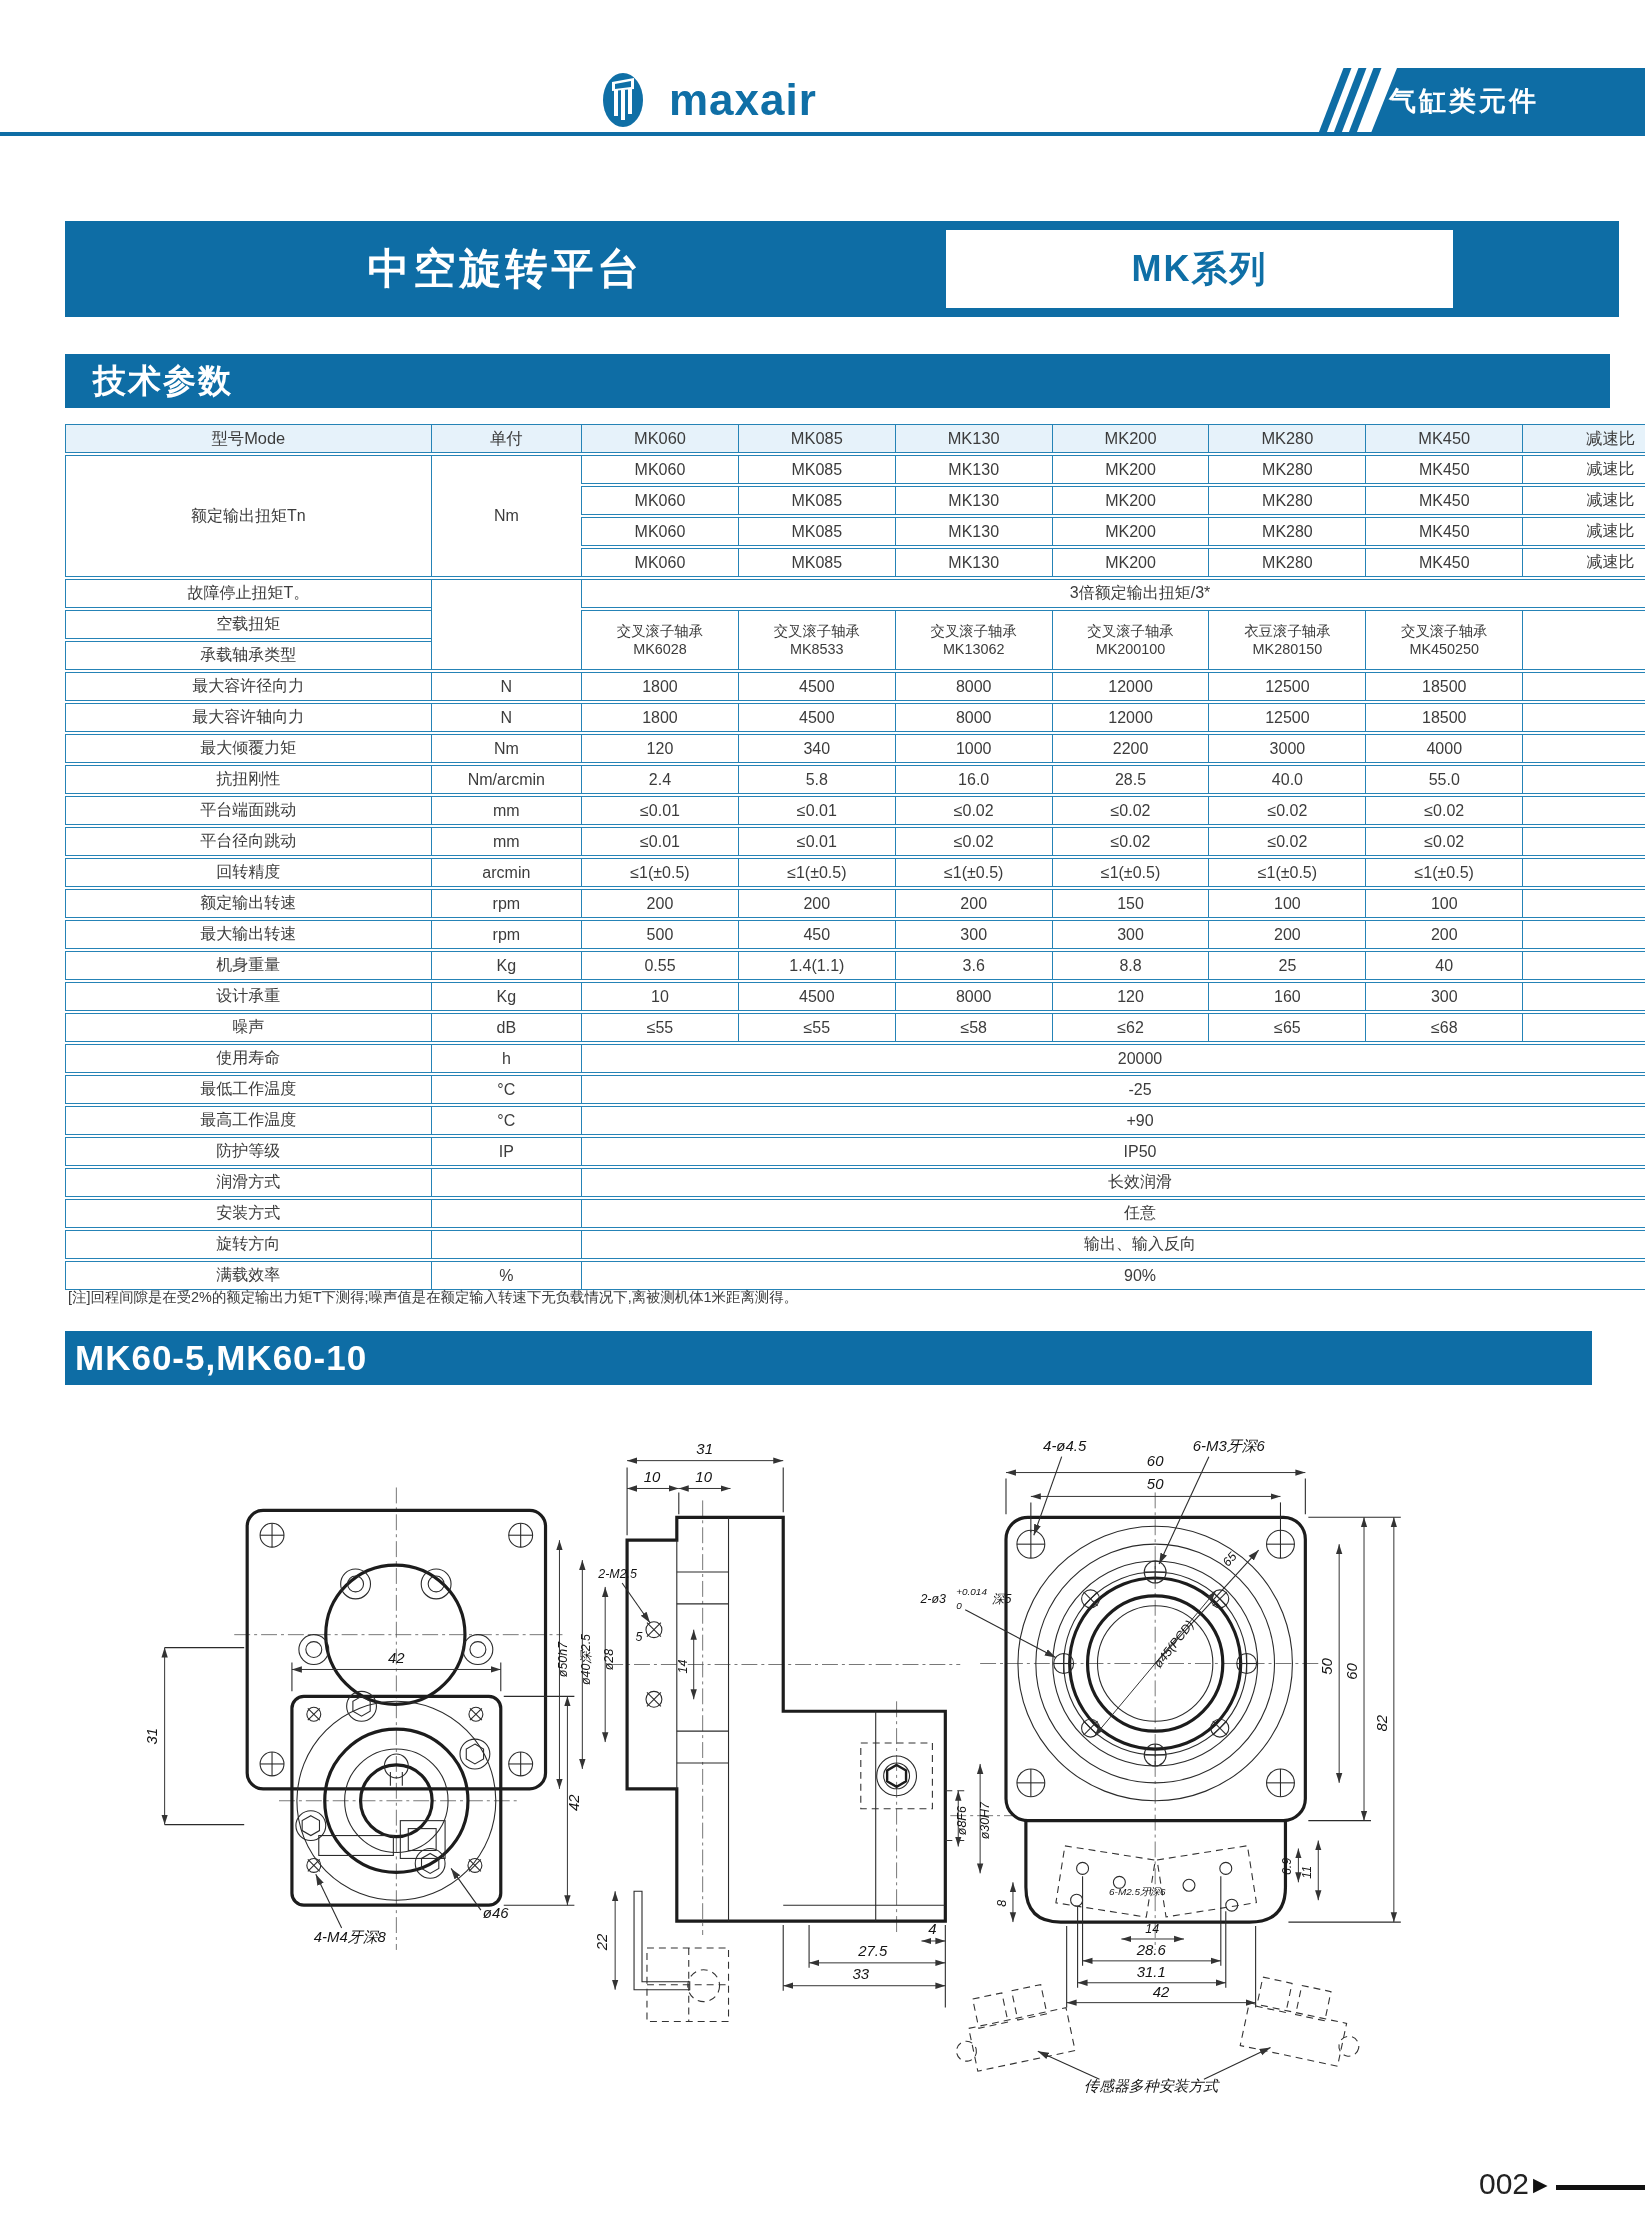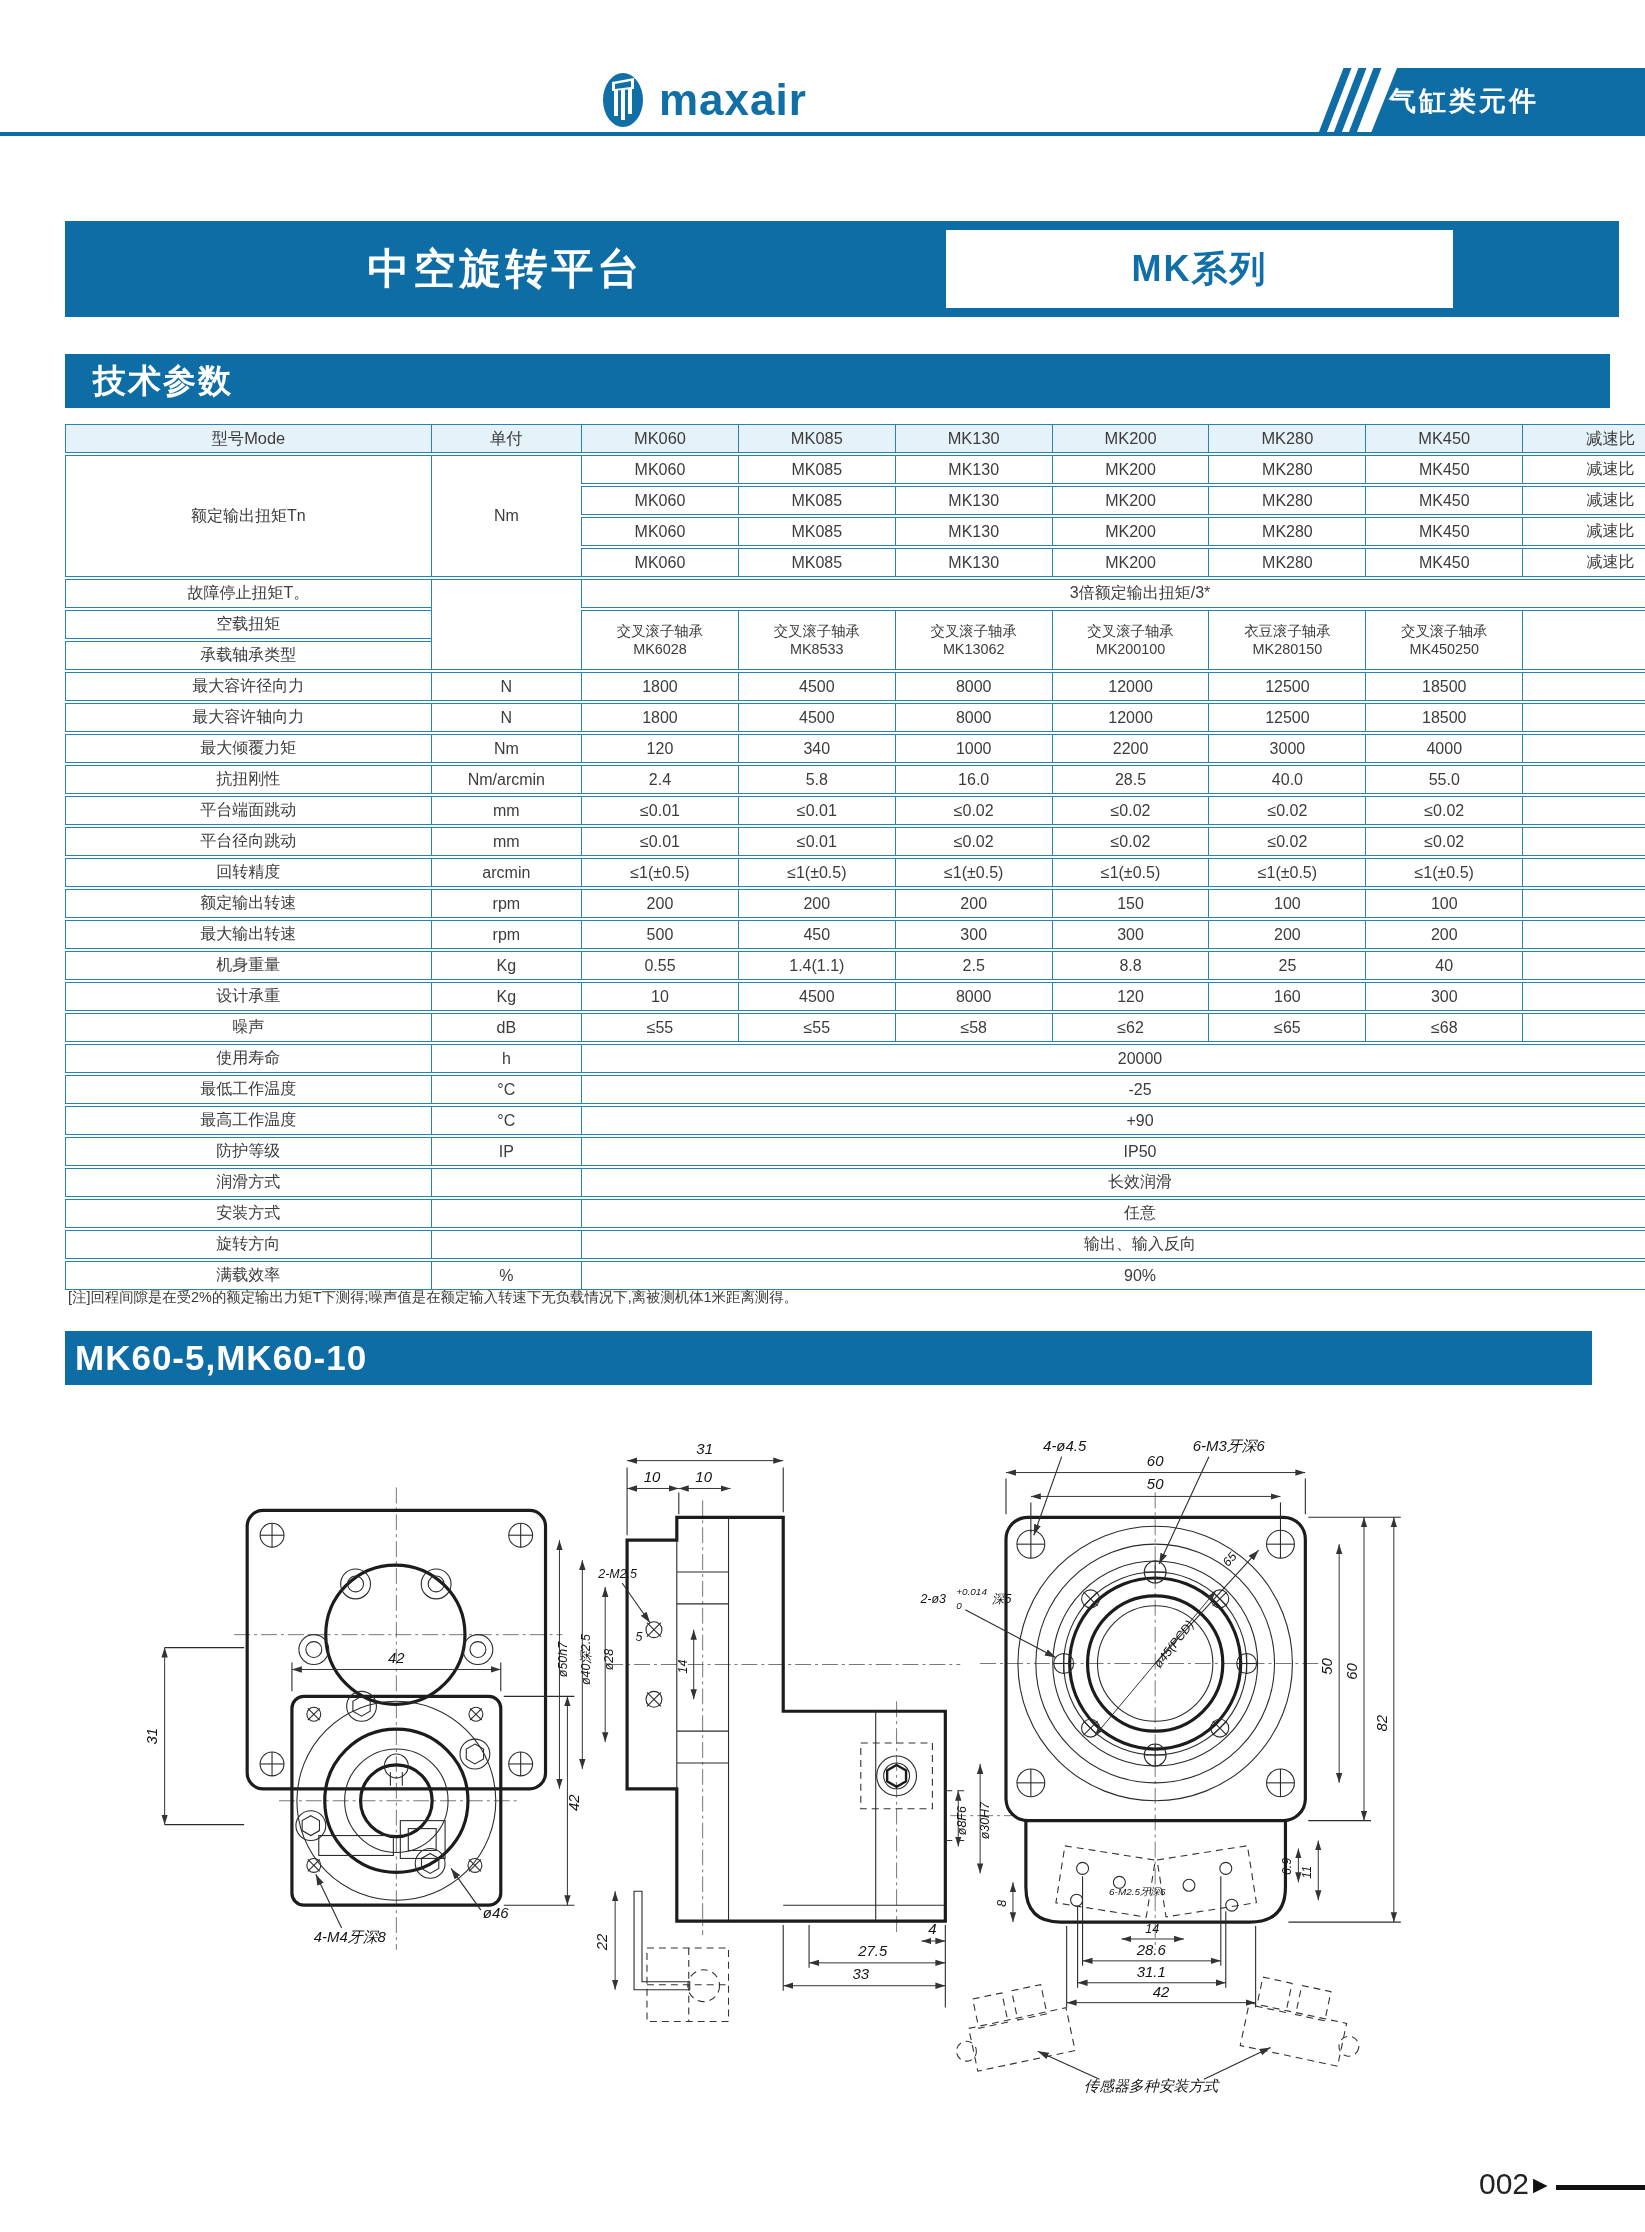--- a/index.html
+++ b/index.html
@@ -1,19 +1,19 @@
 <!DOCTYPE html>
 <html><head>
 <meta charset="utf-8">
 <style>
   html,body{margin:0;padding:0;background:#fff;}
   .page{position:relative;width:1646px;height:2233px;background:#fff;overflow:hidden;
         font-family:"Liberation Sans","DejaVu Sans",sans-serif;color:#333;}
   
-  .logo{position:absolute;left:597px;top:70px;display:flex;align-items:center;gap:10px;}
+  .logo{position:absolute;left:597px;top:70px;display:flex;align-items:center;gap:20px;}
   .brand-text{font-size:44px;font-weight:bold;color:#0f6fa6;letter-spacing:1px;line-height:1;}
   .head-rule{position:absolute;left:0;top:132px;width:1646px;height:4px;background:#0e6da5;}
   .badge{position:absolute;left:1371px;top:68px;width:275px;height:65px;background:#0e6da5;
          clip-path:polygon(26px 0,100% 0,100% 100%,0 100%);display:flex;align-items:center;}
   .badge span{color:#fff;font-size:27px;font-weight:bold;letter-spacing:3px;padding-left:18px;}
   .stripe{position:absolute;top:68px;width:8px;height:65px;background:#0e6da5;transform:skewX(-21deg);}
   
   .title-bar{position:absolute;left:65px;top:221px;width:1517px;height:96px;background:#0e6da5;padding-left:37px;}
   .title-main{position:absolute;left:0;top:0;width:881px;height:96px;line-height:96px;text-align:center;
               color:#fff;font-size:42px;font-weight:bold;letter-spacing:4px;}
@@ -283,21 +283,21 @@
         <td>300</td>
         <td>200</td>
         <td>200</td>
         <td class="lastcol"></td>
       </tr>
       <tr>
         <td>机身重量</td>
         <td>Kg</td>
         <td>0.55</td>
         <td>1.4(1.1)</td>
-        <td>2.5</td>
+        <td>3.6</td>
         <td>8.8</td>
         <td>25</td>
         <td>40</td>
         <td class="lastcol"></td>
       </tr>
       <tr>
         <td>设计承重</td>
         <td>Kg</td>
         <td>10</td>
         <td>4500</td>

